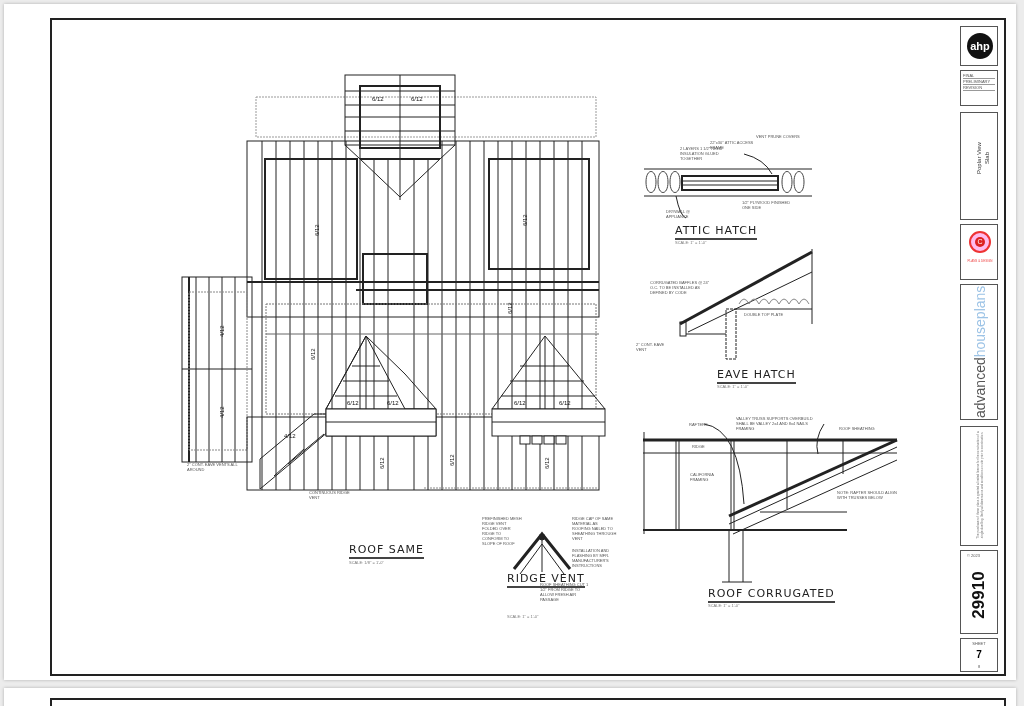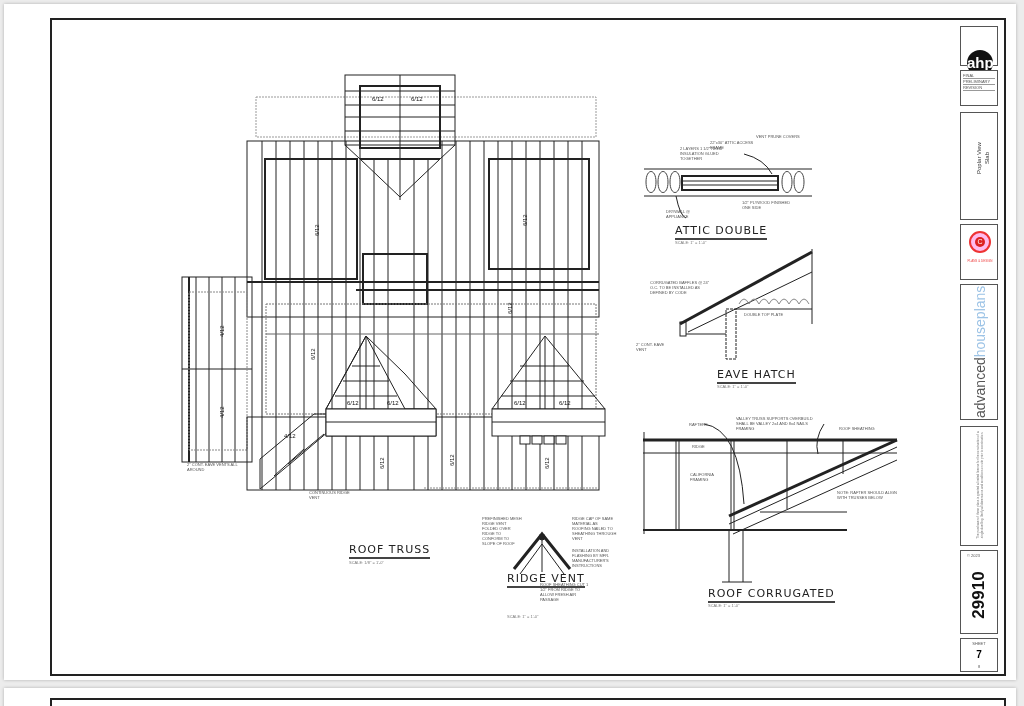--- a/index.html
+++ b/index.html
@@ -10,21 +10,21 @@
   .border2{position:absolute;left:46px;top:10px;width:956px;height:40px;border:2px solid #222;border-bottom:none;box-sizing:border-box;}
   svg{position:absolute;left:0;top:0;}
   .lbl{position:absolute;font-family:"DejaVu Sans",sans-serif;font-size:11px;letter-spacing:1px;color:#222;border-bottom:2px solid #444;padding-bottom:1px;white-space:nowrap;}
   .scale{position:absolute;font-size:4px;color:#777;white-space:nowrap;}
   .tiny{position:absolute;font-size:4px;color:#555;line-height:5px;}
   .pitch{position:absolute;font-size:6px;color:#111;white-space:nowrap;}
   .pitch.v{transform:rotate(-90deg);transform-origin:left top;}
   
   .tb{position:absolute;left:954px;top:22px;width:44px;height:648px;}
   .tb-box{position:absolute;left:2px;width:38px;border:1px solid #555;box-sizing:border-box;background:#fff;}
-  .logo{position:absolute;left:6px;top:6px;width:26px;height:26px;border-radius:50%;background:#111;color:#fff;font-size:15px;line-height:26px;text-align:center;font-weight:bold;margin-top:17px;}
+  .logo{position:absolute;left:6px;top:6px;width:26px;height:26px;border-radius:50%;background:#111;color:#fff;font-size:11px;line-height:26px;text-align:center;font-weight:bold;}
   .vtext{position:absolute;transform:rotate(-90deg);transform-origin:center center;white-space:nowrap;text-align:center;}
   .stamp{position:absolute;left:8px;top:6px;width:22px;height:22px;border-radius:50%;border:2px solid #e33;box-sizing:border-box;background:#fbe;}
   .stamp-c{position:absolute;left:4px;top:4px;width:10px;height:10px;border-radius:50%;background:#d22;color:#fff;font-size:7px;line-height:10px;text-align:center;}
 </style>
 </head>
 <body>
 
 <div class="page">
   <div class="border"></div>
 
@@ -196,24 +196,24 @@
   <div class="pitch" style="left:383px;top:396px;">6/12</div>
   <div class="pitch" style="left:510px;top:396px;">6/12</div>
   <div class="pitch" style="left:555px;top:396px;">6/12</div>
   <div class="pitch v" style="left:375px;top:465px;">6/12</div>
   <div class="pitch v" style="left:445px;top:462px;">6/12</div>
   <div class="pitch v" style="left:540px;top:465px;">6/12</div>
 
   <div class="tiny" style="left:183px;top:458px;width:60px;">2" CONT. EAVE VENTS ALL AROUND</div>
   <div class="tiny" style="left:305px;top:486px;width:50px;">CONTINUOUS RIDGE VENT</div>
 
-  <div class="lbl" style="left:345px;top:539px;">ROOF TRUSS</div>
+  <div class="lbl" style="left:345px;top:539px;">ROOF SAME</div>
   <div class="scale" style="left:345px;top:556px;">SCALE: 1/8" = 1'-0"</div>
 
-  <div class="lbl" style="left:671px;top:220px;">ATTIC DOUBLE</div>
+  <div class="lbl" style="left:671px;top:220px;">ATTIC HATCH</div>
   <div class="scale" style="left:671px;top:236px;">SCALE: 1" = 1'-0"</div>
 
   <div class="lbl" style="left:713px;top:364px;">EAVE HATCH</div>
   <div class="scale" style="left:713px;top:380px;">SCALE: 1" = 1'-0"</div>
 
   <div class="lbl" style="left:503px;top:568px;">RIDGE VENT</div>
   <div class="scale" style="left:503px;top:610px;">SCALE: 1" = 1'-0"</div>
 
   <div class="lbl" style="left:704px;top:583px;">ROOF CORRUGATED</div>
   <div class="scale" style="left:704px;top:599px;">SCALE: 1" = 1'-0"</div>

